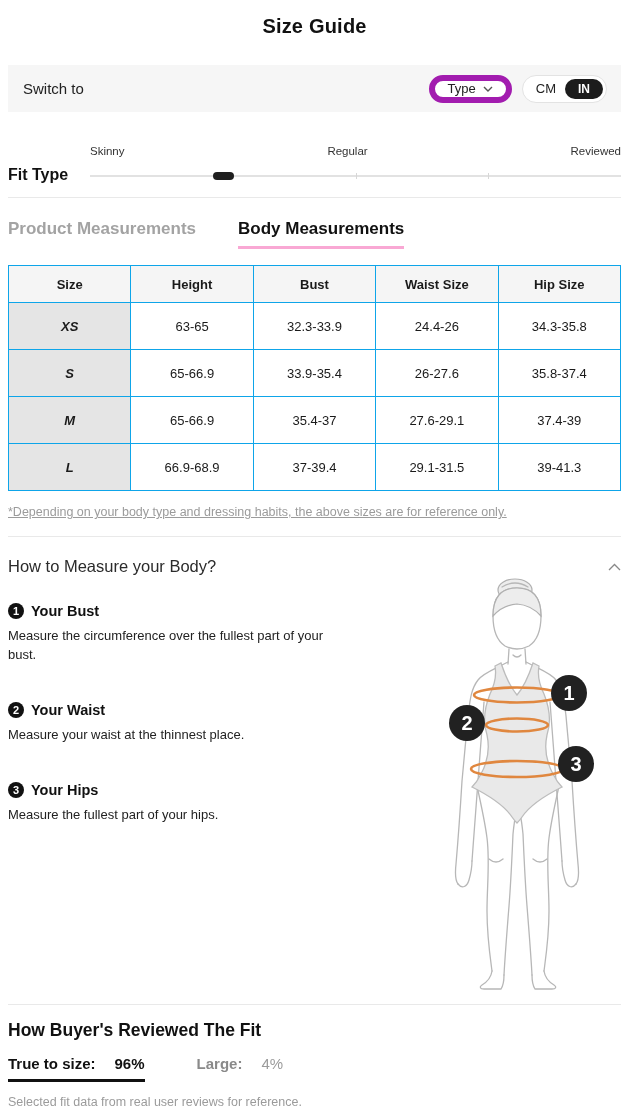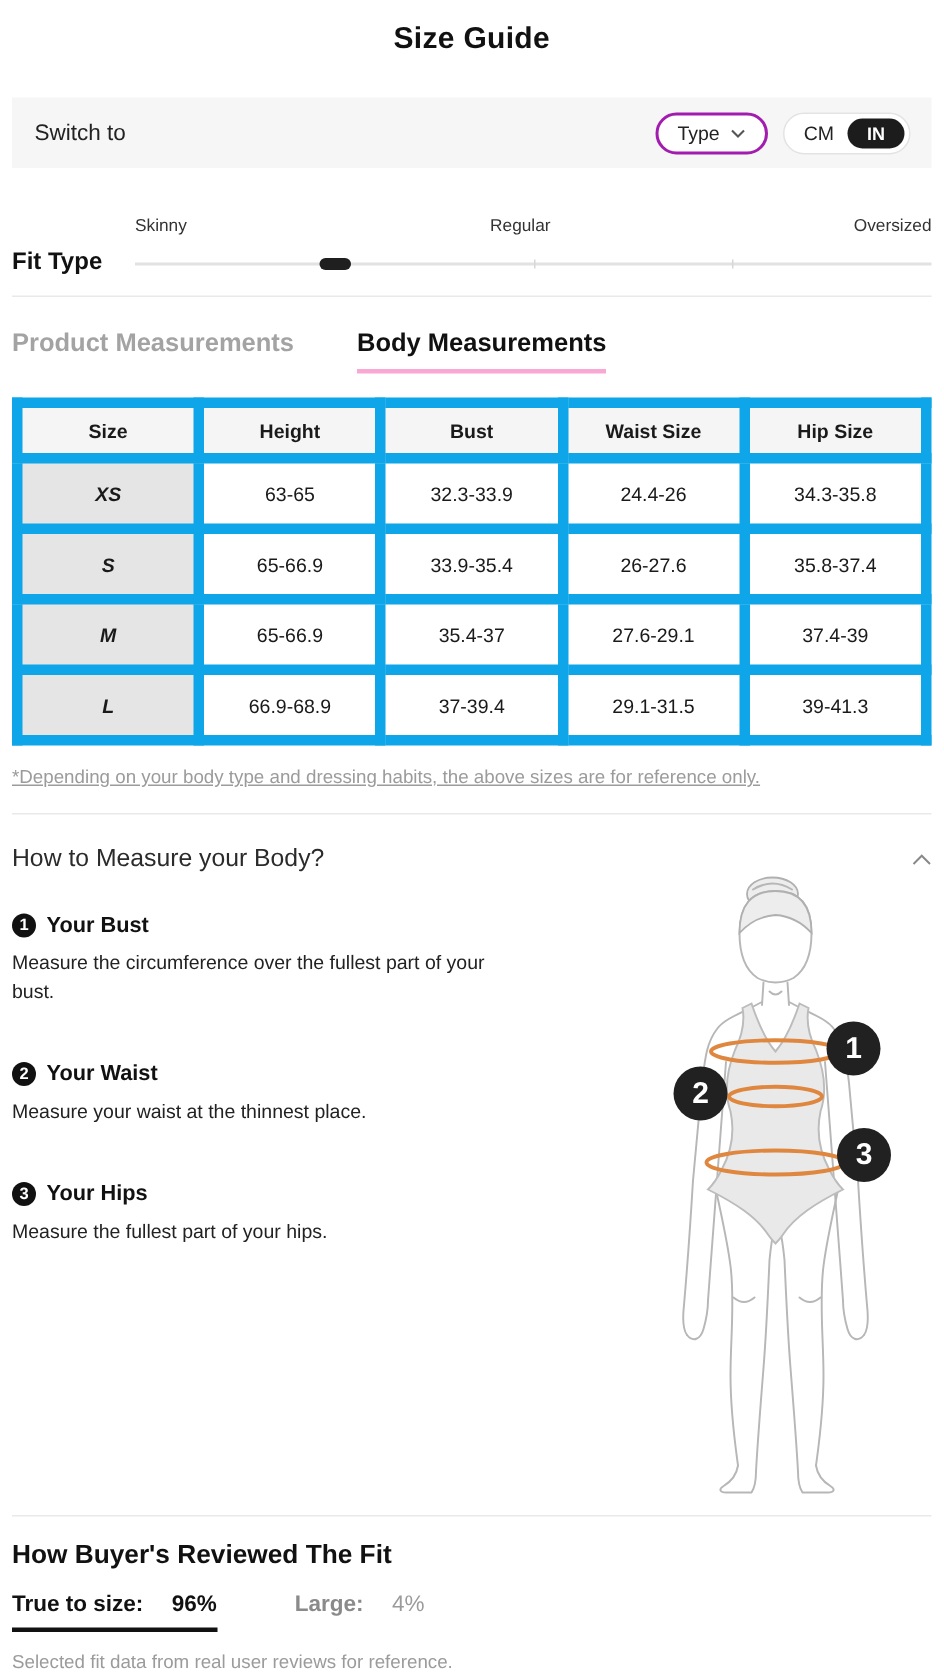--- a/index.html
+++ b/index.html
@@ -29,21 +29,21 @@
     display: flex;
     align-items: center;
     justify-content: space-between;
     padding: 0 14px 0 15px;
   }
   .switch-label { font-size: 15px; color: #222; }
   .switch-controls { display: flex; align-items: center; gap: 10px; }
   .type-btn {
     display: flex; align-items: center; gap: 7px;
     background: #fff;
-    border: 2px solid #a21caf;
+    border: 6px solid #a21caf;
     border-radius: 15px;
     height: 28px;
     padding: 0 13px;
     font-size: 13px;
     color: #222;
     cursor: pointer;
   }
   .unit-toggle {
     display: flex; align-items: center;
     background: #fff;
@@ -97,21 +97,21 @@
   .tab.active { color: #111; border-bottom: 3px solid #f9a8d4; }
 
   
   table.size-table {
     width: 100%;
     border-collapse: collapse;
     margin-top: 16px;
     table-layout: fixed;
   }
   .size-table th, .size-table td {
-    border: 7px solid #0ea5e9;
+    border: 1px solid #0ea5e9;
     text-align: center;
     font-size: 13px;
     color: #1a1a1a;
   }
   .size-table th { background: #f5f5f5; font-weight: 700; height: 37px; }
   .size-table td { height: 47px; font-weight: 400; }
   .size-table td.size-col { background: #e5e5e5; font-weight: 700; font-style: italic; }
 
   .disclaimer { margin-top: 14px; font-size: 12.5px; color: #9b9b9b; text-decoration: underline; }
 
@@ -185,21 +185,21 @@
       </div>
     </div>
   </div>
 
   <div class="fit-row">
     <div class="fit-label">Fit Type</div>
     <div class="slider-wrap">
       <div class="slider-labels">
         <span>Skinny</span>
         <span>Regular</span>
-        <span>Oversized</span>
+        <span>Reviewed</span>
       </div>
       <div class="slider-track">
         <div class="slider-tick" style="left:25%"></div>
         <div class="slider-tick" style="left:50%"></div>
         <div class="slider-tick" style="left:75%"></div>
         <div class="slider-handle" style="left:calc(25% - 10px)"></div>
       </div>
     </div>
   </div>
 

